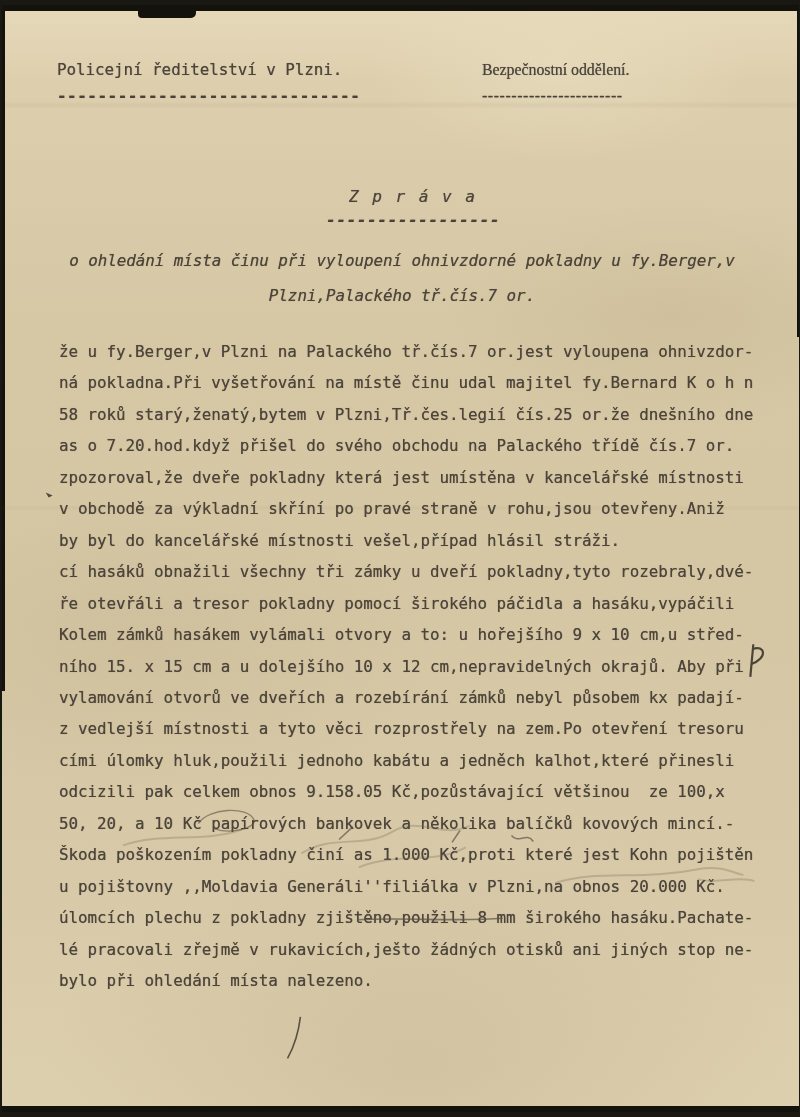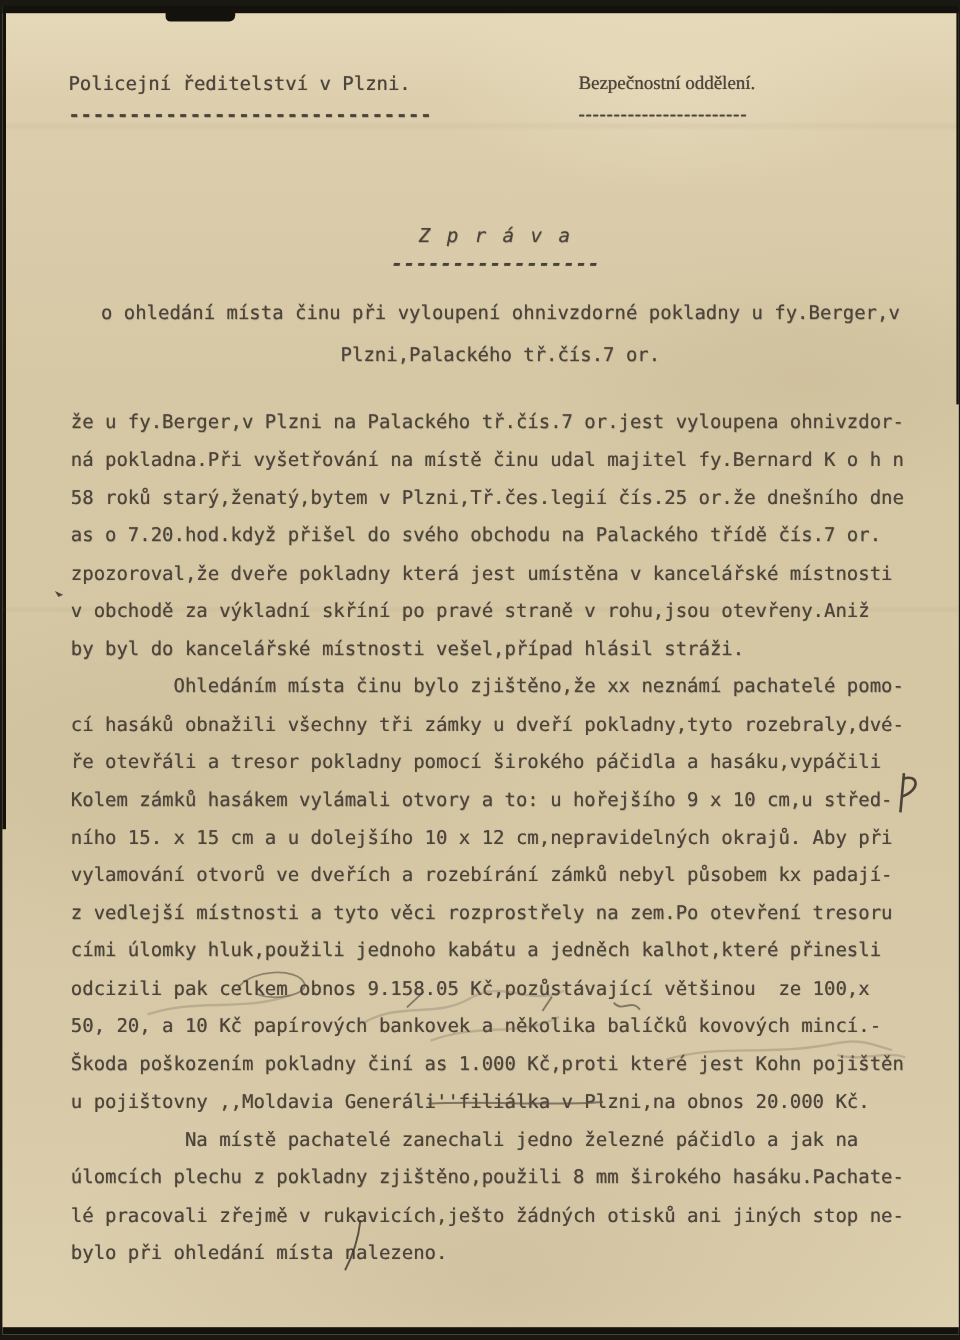--- a/index.html
+++ b/index.html
@@ -33,21 +33,21 @@
     color:#4c443a;
     text-shadow:0 0 0.7px rgba(76,68,58,0.55), 0.4px 0.4px 0.4px rgba(76,68,58,0.25);
   }
   .hdr{position:absolute;top:52px;font-size:15.8px;line-height:26px;}
   .hdr-left{left:55px;}
   .hdr-right{left:480px;font-family:Liberation Serif, serif;}
   .dashes{letter-spacing:0.6px;font-weight:bold;color:#4a423a;}
   .title-block{position:absolute;left:57px;width:708px;top:180px;text-align:center;font-size:16px;line-height:24px;font-style:italic;}
   .title-block .title{letter-spacing:2px;}
   .title-block .dashes{line-height:22px;}
-  .subtitle{position:absolute;left:51px;width:728px;top:238px;text-align:center;font-size:15.8px;line-height:35px;}
+  .subtitle{position:absolute;left:36px;width:728px;top:238px;text-align:center;font-size:15.8px;line-height:35px;font-style:italic;}
   .body-text{position:absolute;left:57px;top:331px;font-size:15.8px;line-height:31.45px;}
   svg.marks{position:absolute;inset:0;width:100%;height:100%;pointer-events:none;}
   .edge{position:absolute;background:#14120d;}
   .edge-top{left:0;top:0;right:0;height:6px;}
   .edge-notch{left:136px;top:0;width:58px;height:13px;border-radius:0 0 5px 4px;}
   .edge-bottom{left:0;bottom:0;right:0;height:6px;}
   .edge-left{left:0;top:0;width:3px;height:62%;}
   .edge-right{right:0;top:0;width:2px;height:30%;}
 </style>
 </head>
@@ -77,33 +77,31 @@
     </div>
 
     <div id="bodyText" class="body-text">
         <div class="tline">že u fy.Berger,v Plzni na Palackého tř.čís.7 or.jest vyloupena ohnivzdor-</div>
         <div class="tline">ná pokladna.Při vyšetřování na místě činu udal majitel fy.Bernard K o h n</div>
         <div class="tline">58 roků starý,ženatý,bytem v Plzni,Tř.čes.legií čís.25 or.že dnešního dne</div>
         <div class="tline">as o 7.20.hod.když přišel do svého obchodu na Palackého třídě čís.7 or.</div>
         <div class="tline">zpozoroval,že dveře pokladny která jest umístěna v kancelářské místnosti</div>
         <div class="tline">v obchodě za výkladní skříní po pravé straně v rohu,jsou otevřeny.Aniž</div>
         <div class="tline">by byl do kancelářské místnosti vešel,případ hlásil stráži.</div>
-        <div class="tline">         Ohledáním místa činu bylo zjištěno,že xx neznámí pachatelé pomo-</div>
         <div class="tline">cí hasáků obnažili všechny tři zámky u dveří pokladny,tyto rozebraly,dvé-</div>
         <div class="tline">ře otevřáli a tresor pokladny pomocí širokého páčidla a hasáku,vypáčili</div>
         <div class="tline">Kolem zámků hasákem vylámali otvory a to: u hořejšího 9 x 10 cm,u střed-</div>
         <div class="tline">ního 15. x 15 cm a u dolejšího 10 x 12 cm,nepravidelných okrajů. Aby při</div>
         <div class="tline">vylamování otvorů ve dveřích a rozebírání zámků nebyl působem kx padají-</div>
         <div class="tline">z vedlejší místnosti a tyto věci rozprostřely na zem.Po otevření tresoru</div>
         <div class="tline">cími úlomky hluk,použili jednoho kabátu a jedněch kalhot,které přinesli</div>
         <div class="tline">odcizili pak celkem obnos 9.158.05 Kč,pozůstávající většinou  ze 100,x</div>
         <div class="tline">50, 20, a 10 Kč papírových bankovek a několika balíčků kovových mincí.-</div>
         <div class="tline">Škoda poškozením pokladny činí as 1.000 Kč,proti které jest Kohn pojištěn</div>
         <div class="tline">u pojištovny ,,Moldavia Generáli''filiálka v Plzni,na obnos 20.000 Kč.</div>
-        <div class="tline">          Na místě pachatelé zanechali jedno železné páčidlo a jak na</div>
         <div class="tline">úlomcích plechu z pokladny zjištěno,použili 8 mm širokého hasáku.Pachate-</div>
         <div class="tline">lé pracovali zřejmě v rukavicích,ješto žádných otisků ani jiných stop ne-</div>
         <div class="tline">bylo při ohledání místa nalezeno.</div>
       </div>
 
     <svg class="marks" viewBox="0 0 800 1117">
 
       <g stroke="#332d26" stroke-width="2.2" fill="none" opacity="0.85">
         <path d="M756 645 L753 678"></path>
         <path d="M755 650 C768 645 771 659 754 665"></path>

